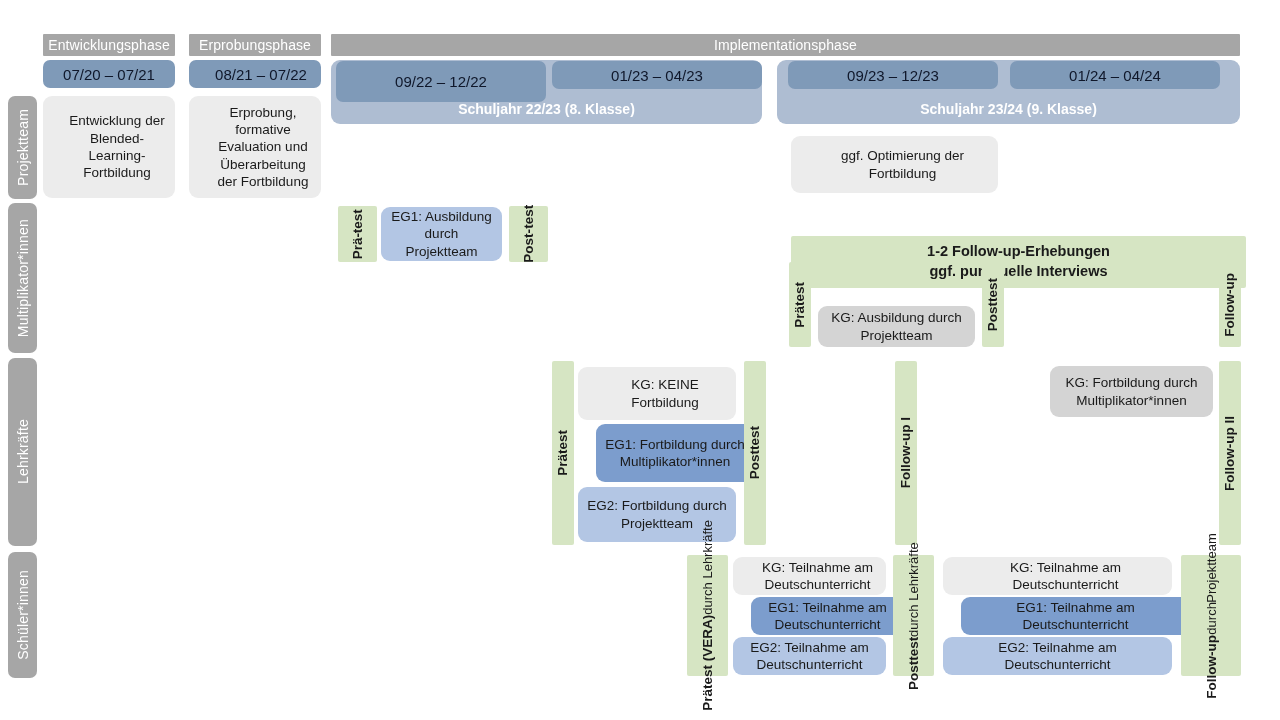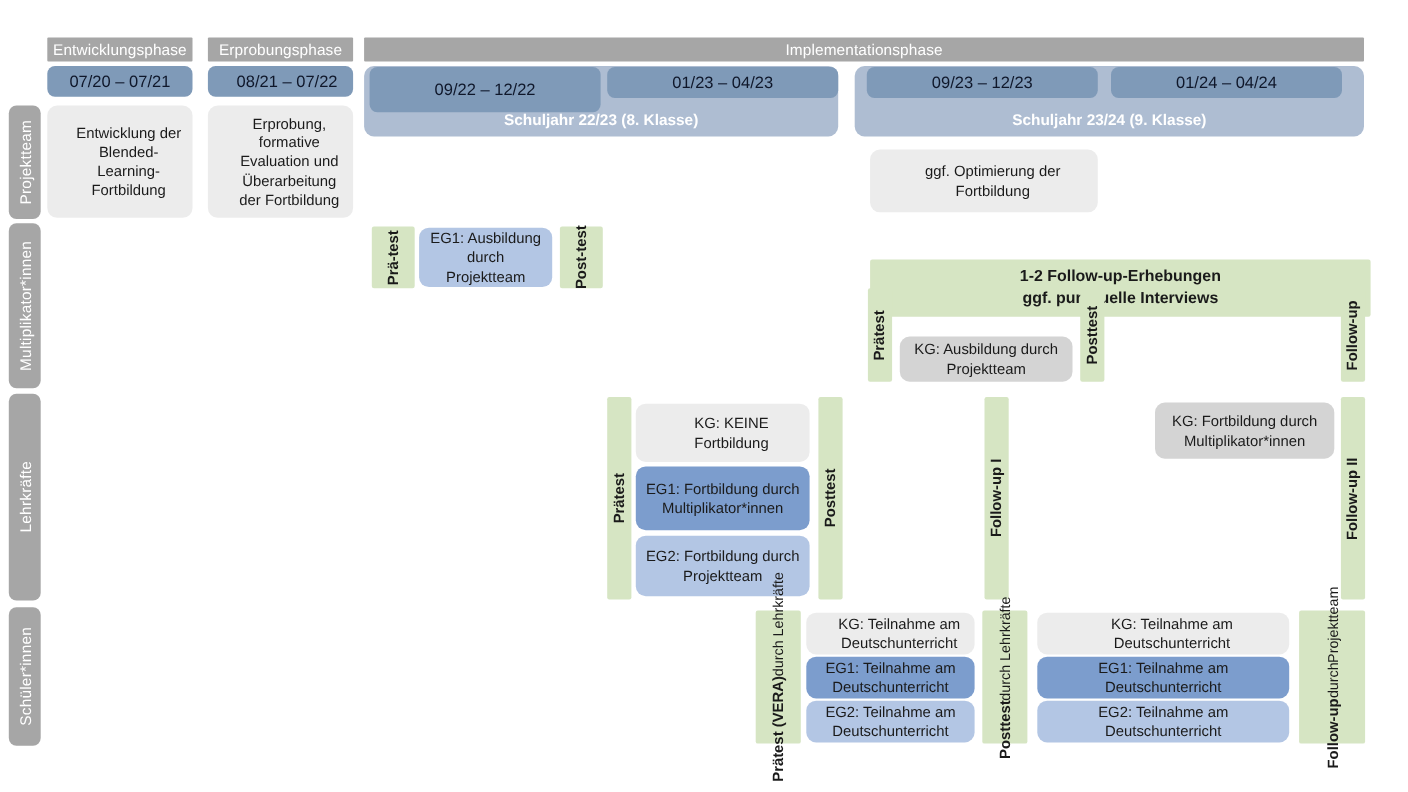--- a/index.html
+++ b/index.html
@@ -34,21 +34,21 @@
     writing-mode:vertical-rl;transform:rotate(180deg);
     font-size:14px;white-space:nowrap;letter-spacing:.2px;
   }
 
   .box{
     border-radius:9px;display:flex;align-items:center;justify-content:center;
     text-align:center;font-size:13.5px;line-height:1.28;padding:2px 6px;
   }
   .box.gray-l{background:#ececec;padding-left:22px;}
   .box.gray-m{background:#d4d4d4;}
-  .box.blue-d{background:#7c9dcd;}
+  .box.blue-d{background:#7c9dcd;margin-left:18px;}
   .box.blue-l{background:#b3c6e4;}
 
   .green{
     background:#d6e5c3;display:flex;align-items:center;justify-content:center;
     border-radius:2px;
   }
   .green .vtxt{
     writing-mode:vertical-rl;transform:rotate(180deg);
     font-size:13.5px;font-weight:bold;white-space:nowrap;text-align:center;
     line-height:1.15;

